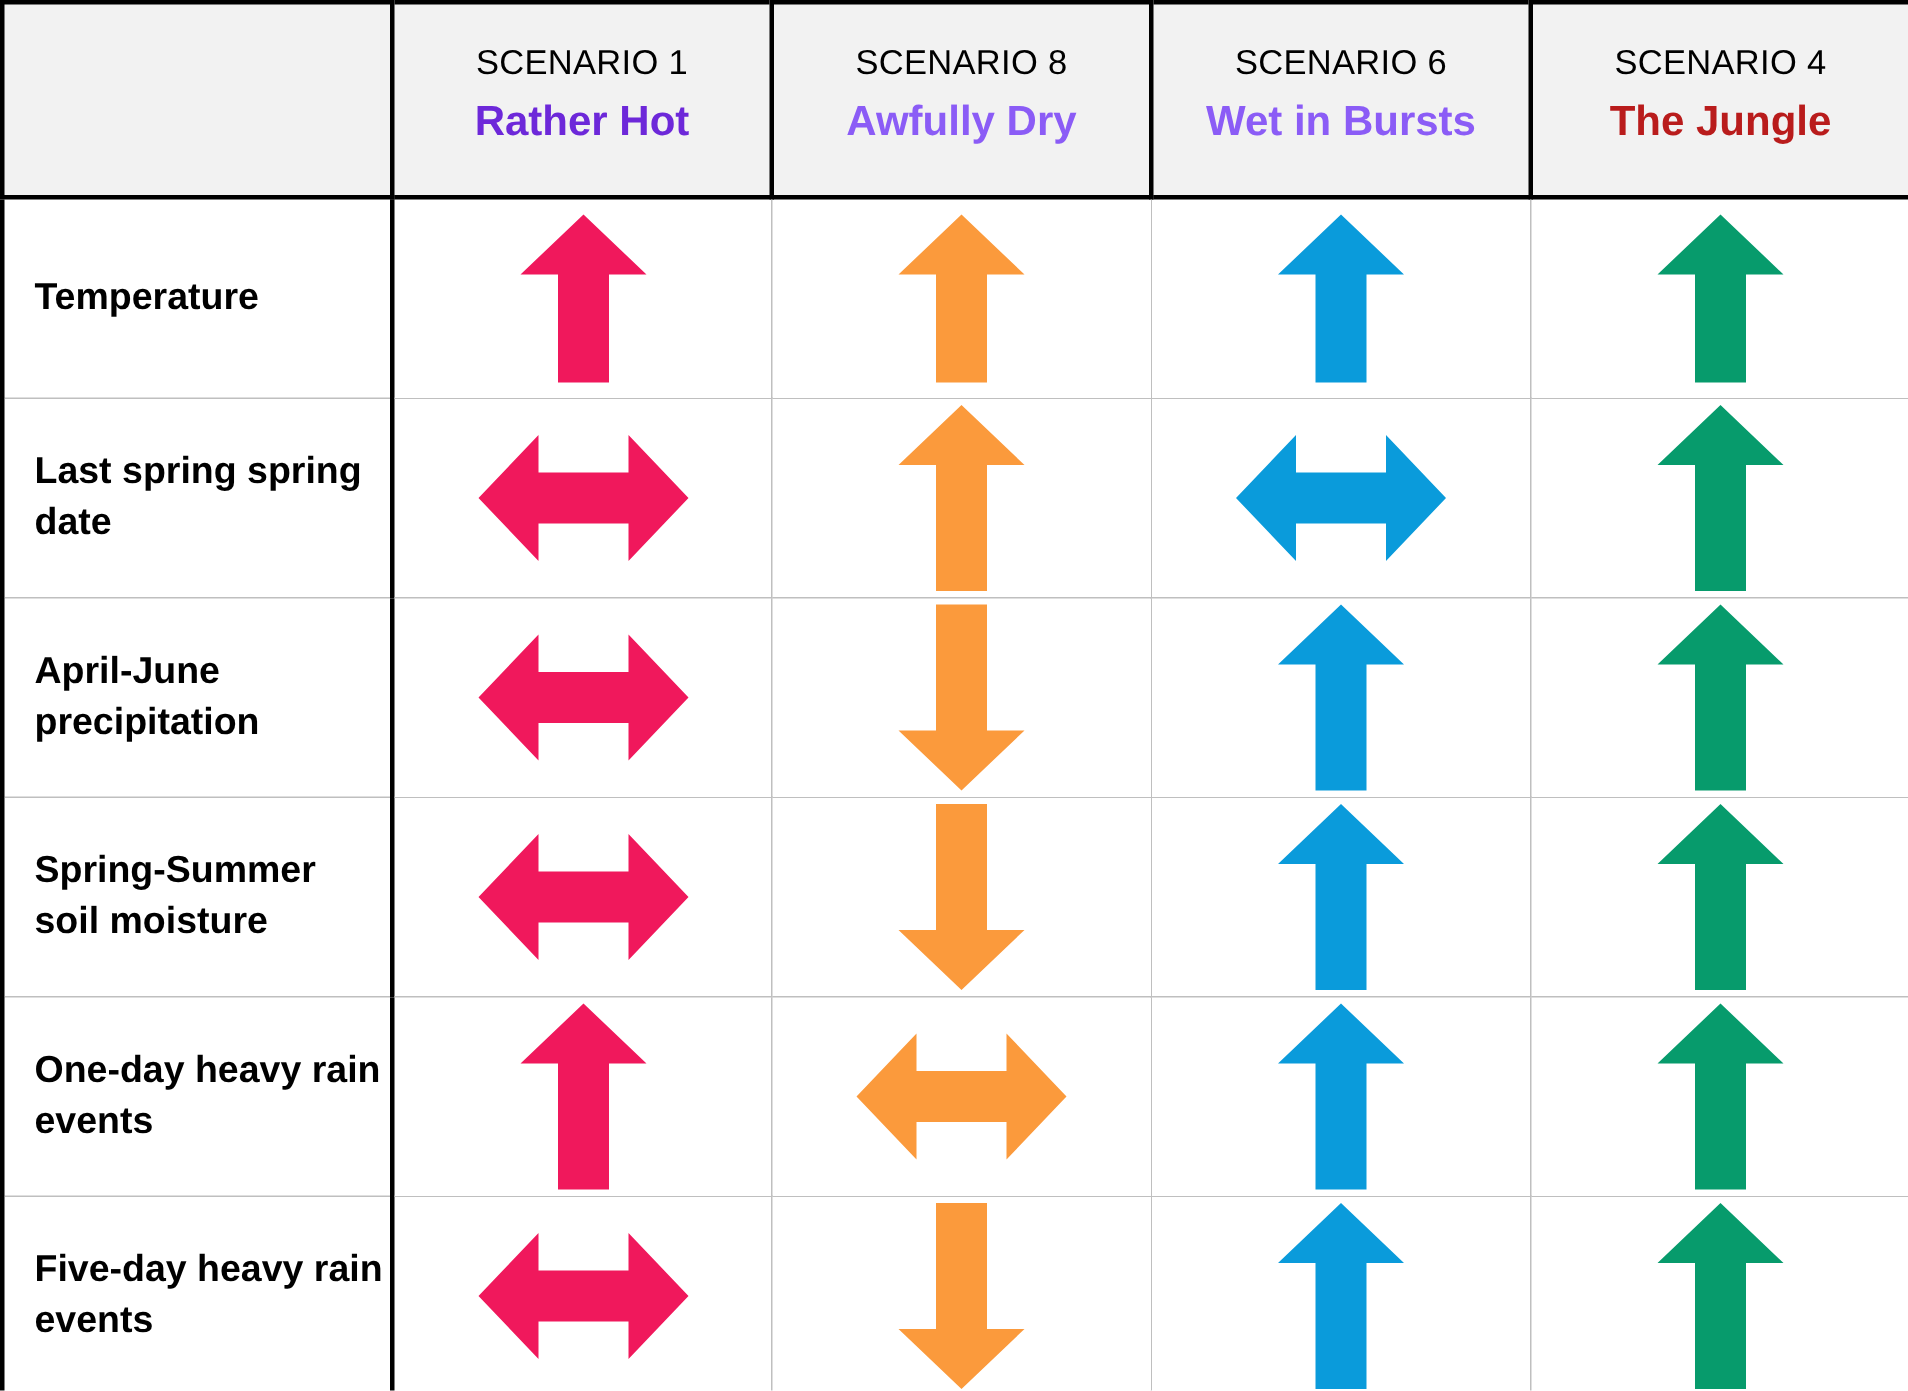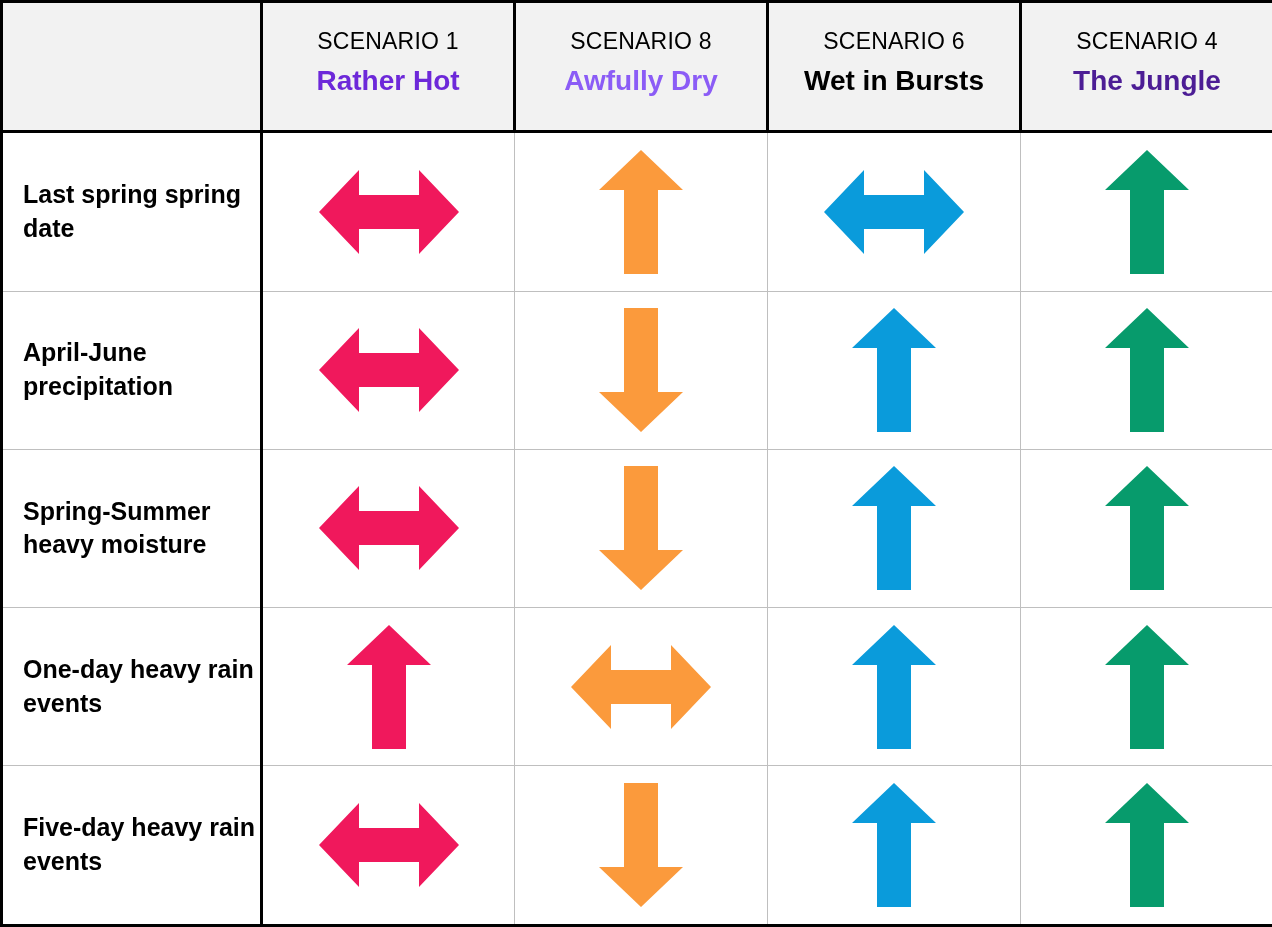--- a/index.html
+++ b/index.html
@@ -121,32 +121,63 @@
         <span class="scenario-name" style="color: #6d28d9;">Rather Hot</span>
       </th>
 
       <th class="scenario-head">
         <span class="scenario-number">SCENARIO 8</span>
         <span class="scenario-name" style="color: #8b5cf6;">Awfully Dry</span>
       </th>
 
       <th class="scenario-head">
         <span class="scenario-number">SCENARIO 6</span>
-        <span class="scenario-name" style="color: #000000; text-align: center;">Wet in Bursts</span>
+        <span class="scenario-name" style="color: #8b5cf6; text-align: center;">Wet in Bursts</span>
       </th>
 
       <th class="scenario-head last-col">
         <span class="scenario-number">SCENARIO 4</span>
-        <span class="scenario-name" style="color: #4c1d95;">The Jungle</span>
+        <span class="scenario-name" style="color: #b91c1c;">The Jungle</span>
       </th>
     </tr>
   </thead>
 
   <tbody id="matrix-body">
       <tr>
+        <td class="row-label">Temperature</td>
+        <td class="arrow-cell">
+          <div class="arrow-wrap">
+            <svg class="arrow-svg" width="84" height="112" viewBox="0 0 84 112">
+              <polygon points="42,0 84,40 59,40 59,112 25,112 25,40 0,40" fill="#F0185C"></polygon>
+            </svg>
+          </div>
+        </td>
+        <td class="arrow-cell">
+          <div class="arrow-wrap">
+            <svg class="arrow-svg" width="84" height="112" viewBox="0 0 84 112">
+              <polygon points="42,0 84,40 59,40 59,112 25,112 25,40 0,40" fill="#FB9A3C"></polygon>
+            </svg>
+          </div>
+        </td>
+        <td class="arrow-cell">
+          <div class="arrow-wrap">
+            <svg class="arrow-svg" width="84" height="112" viewBox="0 0 84 112">
+              <polygon points="42,0 84,40 59,40 59,112 25,112 25,40 0,40" fill="#0A9BDB"></polygon>
+            </svg>
+          </div>
+        </td>
+        <td class="arrow-cell last-col">
+          <div class="arrow-wrap">
+            <svg class="arrow-svg" width="84" height="112" viewBox="0 0 84 112">
+              <polygon points="42,0 84,40 59,40 59,112 25,112 25,40 0,40" fill="#079B6C"></polygon>
+            </svg>
+          </div>
+        </td>
+      </tr>
+      <tr>
         <td class="row-label">Last spring spring date</td>
         <td class="arrow-cell">
           <div class="arrow-wrap">
             <svg class="arrow-svg" width="140" height="84" viewBox="0 0 140 84">
               <polygon points="0,42 40,0 40,25 100,25 100,0 140,42 100,84 100,59 40,59 40,84" fill="#F0185C"></polygon>
             </svg>
           </div>
         </td>
         <td class="arrow-cell">
           <div class="arrow-wrap">
@@ -195,21 +226,21 @@
         </td>
         <td class="arrow-cell last-col">
           <div class="arrow-wrap">
             <svg class="arrow-svg" width="84" height="124" viewBox="0 0 84 124">
               <polygon points="42,0 84,40 59,40 59,124 25,124 25,40 0,40" fill="#079B6C"></polygon>
             </svg>
           </div>
         </td>
       </tr>
       <tr>
-        <td class="row-label">Spring-Summer heavy moisture</td>
+        <td class="row-label">Spring-Summer soil moisture</td>
         <td class="arrow-cell">
           <div class="arrow-wrap">
             <svg class="arrow-svg" width="140" height="84" viewBox="0 0 140 84">
               <polygon points="0,42 40,0 40,25 100,25 100,0 140,42 100,84 100,59 40,59 40,84" fill="#F0185C"></polygon>
             </svg>
           </div>
         </td>
         <td class="arrow-cell">
           <div class="arrow-wrap">
             <svg class="arrow-svg" width="84" height="124" viewBox="0 0 84 124">

